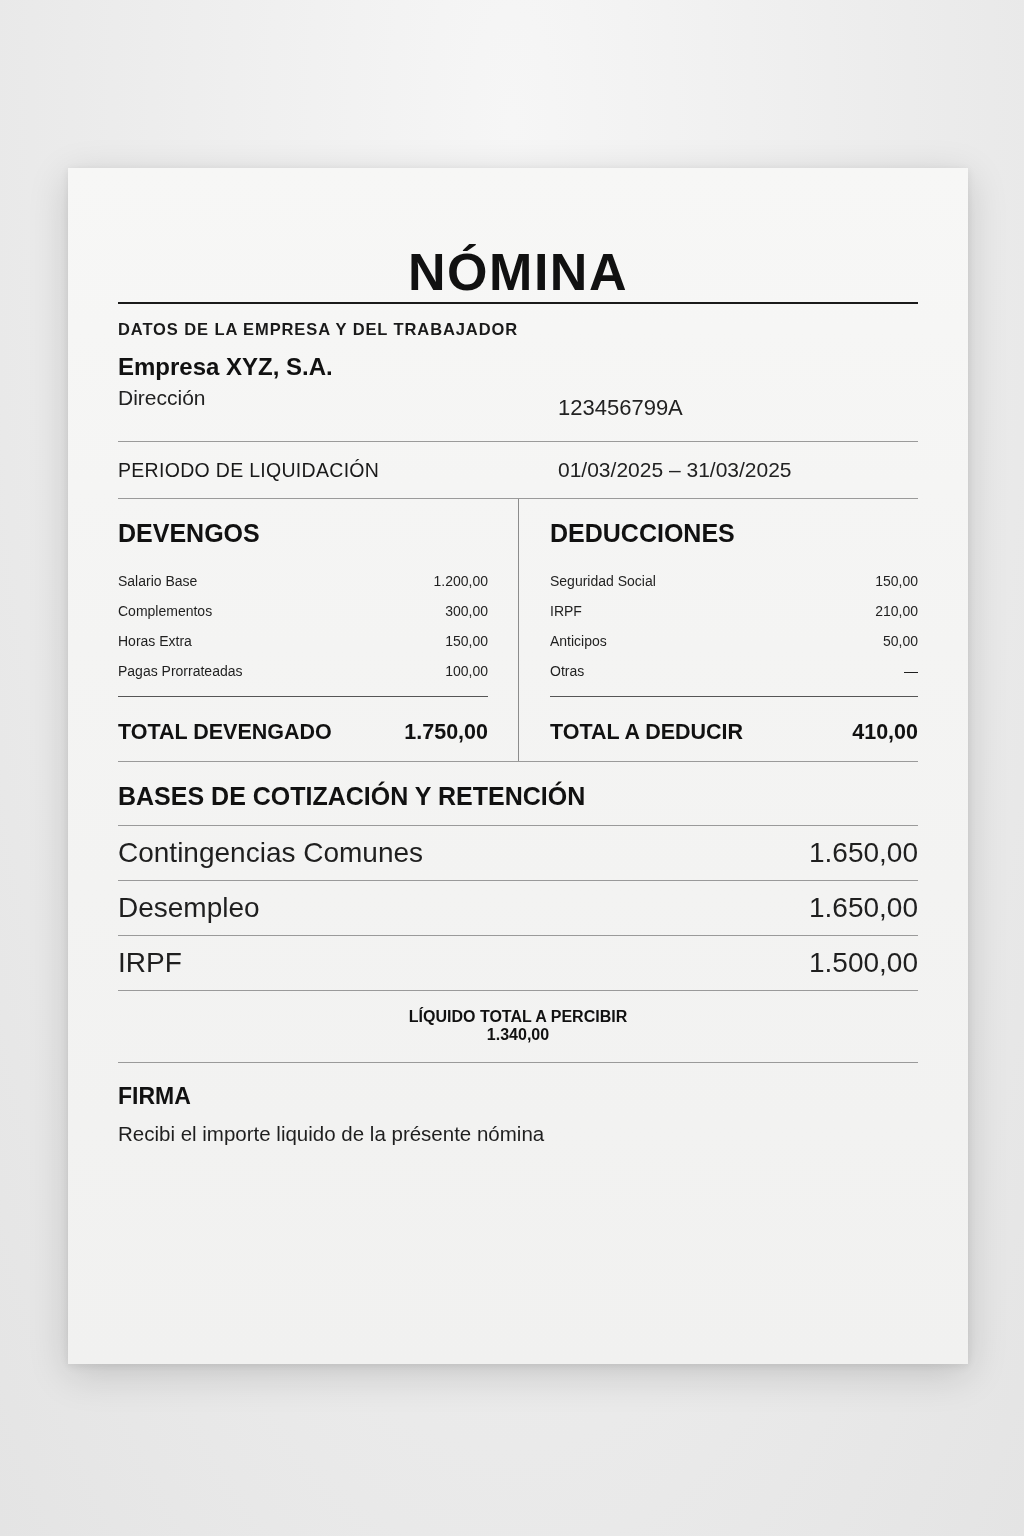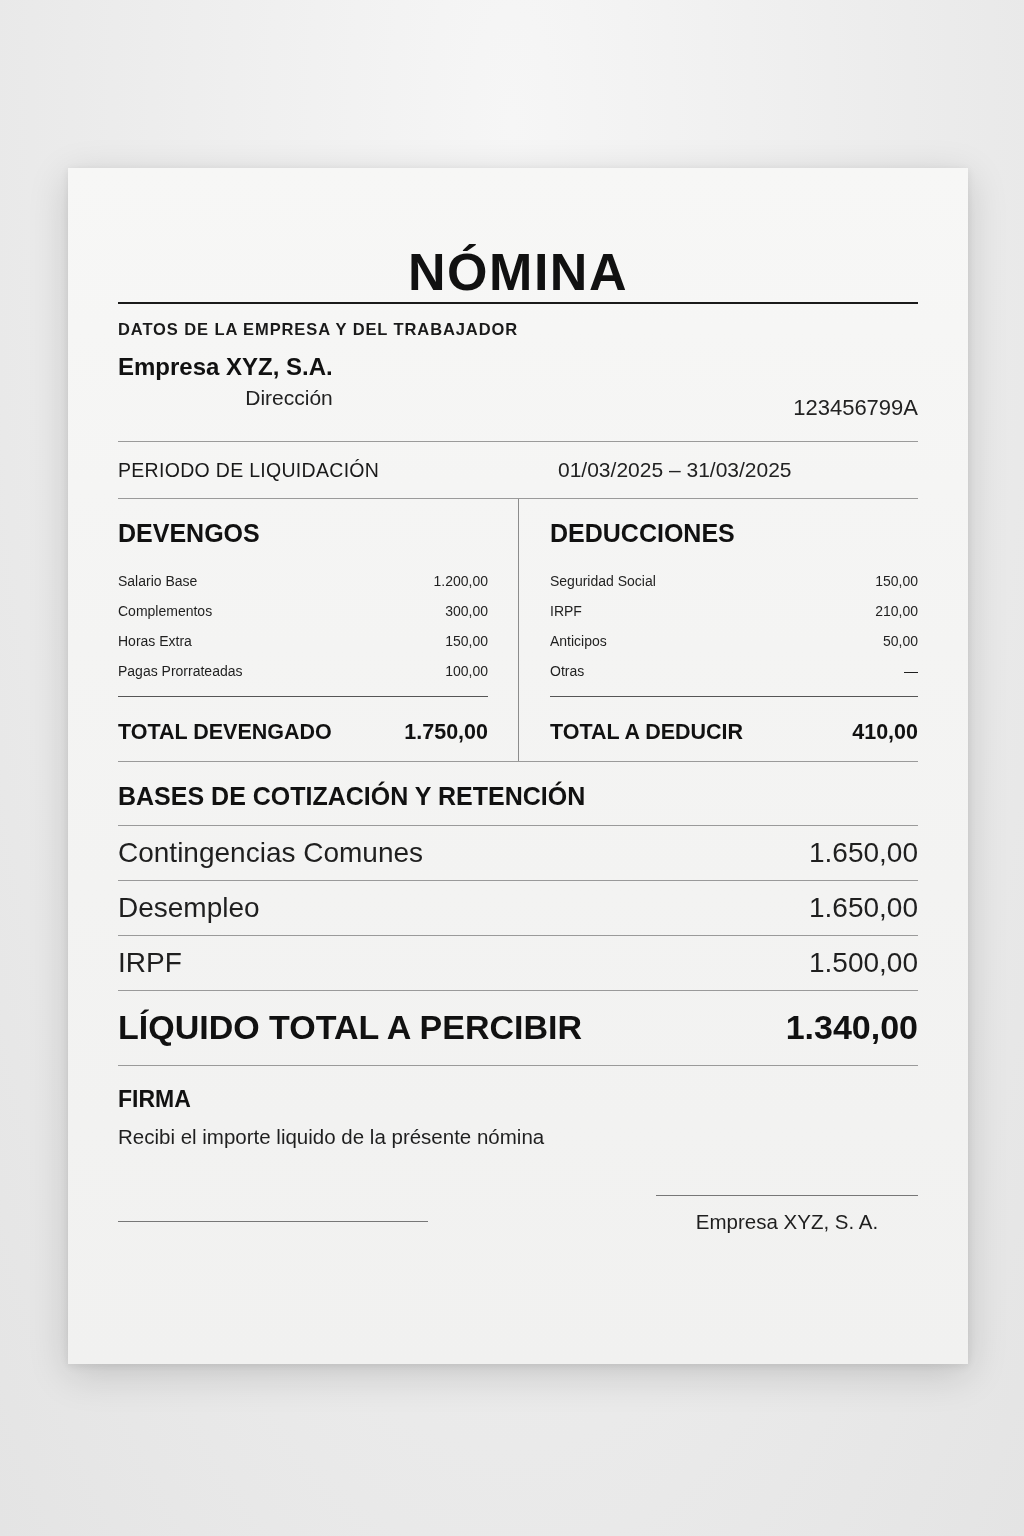--- a/index.html
+++ b/index.html
@@ -73,21 +73,20 @@
   .company-addr {
     font-size: 21px;
     color: #222;
     font-weight: 400;
   }
   .emp-block {
     display: flex;
     justify-content: space-between;
     align-items: flex-start;
     padding-bottom: 20px;
-    text-align: right;
   }
   .emp-right {
     font-size: 22px;
     color: #222;
     padding-top: 42px;
     width: 360px;
   }
 
   .period-row {
     display: flex;
@@ -169,25 +168,26 @@
     align-items: baseline;
     font-size: 28px;
     color: #1f1f1f;
     padding: 11px 0 11px 0;
     border-top: 1px solid #9a9a9a;
   }
   .net-row {
     display: flex;
     justify-content: space-between;
     align-items: center;
-    font-size: 34px;
+    font-size: 16px;
     font-weight: bold;
     color: #111;
     padding: 17px 0 18px 0;
     border-top: 1px solid #9a9a9a;
+    flex-direction: column;
   }
 
   .firma-head {
     font-size: 23px;
     font-weight: bold;
     color: #111;
     padding: 20px 0 12px 0;
   }
   .firma-text {
     font-size: 20.5px;
@@ -328,22 +328,15 @@
     <div class="net-row">
       <span>LÍQUIDO TOTAL A PERCIBIR</span>
       <span class="amt">1.340,00</span>
     </div>
 
     <hr class="rule-thin">
 
     <div class="firma-head">FIRMA</div>
     <div class="firma-text">Recibi el importe liquido de la présente nómina</div>
 
-    <div class="sign-area">
-      <div class="sign-line-left"></div>
-      <div class="sign-right">
-        <div class="sign-line-right"></div>
-        <div class="sign-right-label">Empresa XYZ, S. A.</div>
-      </div>
-    </div>
 
   </div>
 </div>
 
 </body></html>

